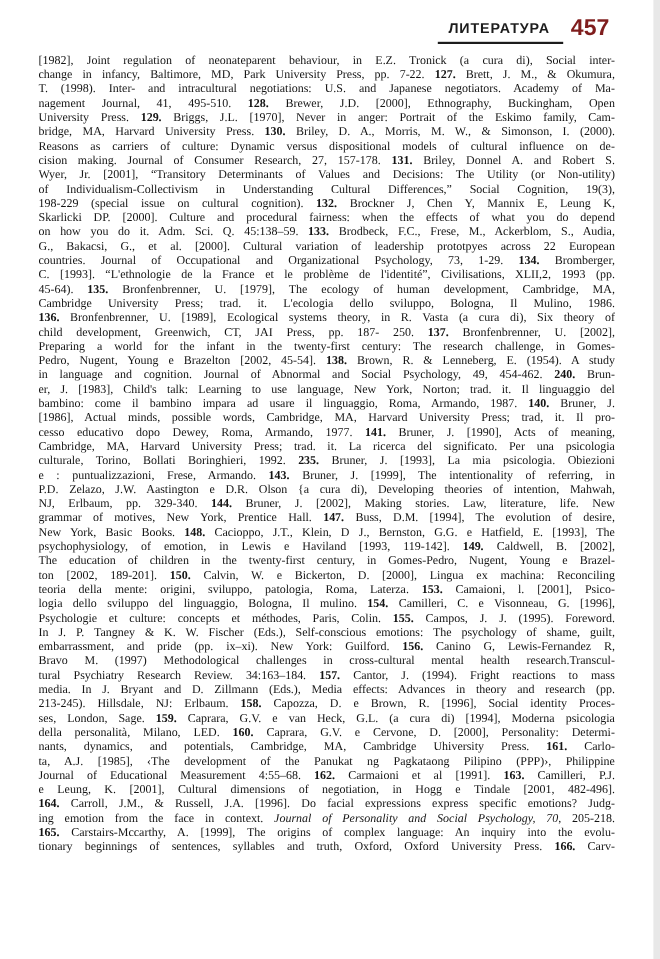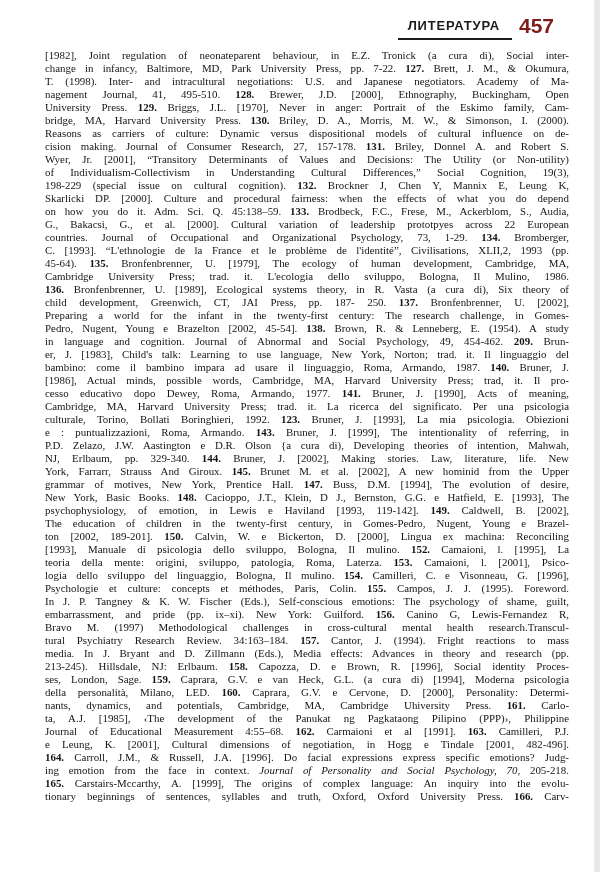--- a/index.html
+++ b/index.html
@@ -19,21 +19,21 @@
     border-bottom:2.5px solid #1c1c1c;
     padding:0 12px 6px 10px;
     line-height:12px;
   }
   .page-number{
     font-size:21px;font-weight:bold;color:#7f1d1d;
     line-height:16px;
     margin-top:-2px;
   }
   .textblock{
-    position:absolute;left:45px;top:49px;width:524px;
+    position:absolute;left:35px;top:49px;width:524px;
     font-size:10.9px;line-height:13px;
   }
   .line{
     height:13px;overflow:hidden;
     text-align:justify;
     text-align-last:justify;
   }
   .line span.b{font-weight:bold;}
   .line span.i{font-style:italic;}
 </style>
@@ -61,37 +61,35 @@
       <div class="line"><span>on how you do it. Adm. Sci. Q. 45:138–59. </span><span class="b">133.</span><span> Brodbeck, F.C., Frese, M., Ackerblom, S., Audia,</span></div>
       <div class="line"><span>G., Bakacsi, G., et al. [2000]. Cultural variation of leadership prototpyes across 22 European</span></div>
       <div class="line"><span>countries. Journal of Occupational and Organizational Psychology, 73, 1-29. </span><span class="b">134.</span><span> Bromberger,</span></div>
       <div class="line"><span>C. [1993]. “L'ethnologie de la France et le problème de l'identité”, Civilisations, XLII,2, 1993 (pp.</span></div>
       <div class="line"><span>45-64). </span><span class="b">135.</span><span> Bronfenbrenner, U. [1979], The ecology of human development, Cambridge, MA,</span></div>
       <div class="line"><span>Cambridge University Press; trad. it. L'ecologia dello sviluppo, Bologna, Il Mulino, 1986.</span></div>
       <div class="line"><span class="b">136.</span><span> Bronfenbrenner, U. [1989], Ecological systems theory, in R. Vasta (a cura di), Six theory of</span></div>
       <div class="line"><span>child development, Greenwich, CT, JAI Press, pp. 187- 250. </span><span class="b">137.</span><span> Bronfenbrenner, U. [2002],</span></div>
       <div class="line"><span>Preparing a world for the infant in the twenty-first century: The research challenge, in Gomes-</span></div>
       <div class="line"><span>Pedro, Nugent, Young e Brazelton [2002, 45-54]. </span><span class="b">138.</span><span> Brown, R. &amp; Lenneberg, E. (1954). A study</span></div>
-      <div class="line"><span>in language and cognition. Journal of Abnormal and Social Psychology, 49, 454-462. </span><span class="b">209.</span><span> Brun-</span></div>
+      <div class="line"><span>in language and cognition. Journal of Abnormal and Social Psychology, 49, 454-462. </span><span class="b">240.</span><span> Brun-</span></div>
       <div class="line"><span>er, J. [1983], Child's talk: Learning to use language, New York, Norton; trad. it. Il linguaggio del</span></div>
       <div class="line"><span>bambino: come il bambino impara ad usare il linguaggio, Roma, Armando, 1987. </span><span class="b">140.</span><span> Bruner, J.</span></div>
       <div class="line"><span>[1986], Actual minds, possible words, Cambridge, MA, Harvard University Press; trad, it. Il pro-</span></div>
       <div class="line"><span>cesso educativo dopo Dewey, Roma, Armando, 1977. </span><span class="b">141.</span><span> Bruner, J. [1990], Acts of meaning,</span></div>
       <div class="line"><span>Cambridge, MA, Harvard University Press; trad. it. La ricerca del significato. Per una psicologia</span></div>
-      <div class="line"><span>culturale, Torino, Bollati Boringhieri, 1992. </span><span class="b">123.</span><span> Bruner, J. [1993], La mia psicologia. Obiezioni</span></div>
-      <div class="line"><span>e : puntualizzazioni, Roma, Armando. </span><span class="b">143.</span><span> Bruner, J. [1999], The intentionality of referring, in</span></div>
+      <div class="line"><span>culturale, Torino, Bollati Boringhieri, 1992. </span><span class="b">235.</span><span> Bruner, J. [1993], La mia psicologia. Obiezioni</span></div>
+      <div class="line"><span>e : puntualizzazioni, Frese, Armando. </span><span class="b">143.</span><span> Bruner, J. [1999], The intentionality of referring, in</span></div>
       <div class="line"><span>P.D. Zelazo, J.W. Aastington e D.R. Olson {a cura di), Developing theories of intention, Mahwah,</span></div>
       <div class="line"><span>NJ, Erlbaum, pp. 329-340. </span><span class="b">144.</span><span> Bruner, J. [2002], Making stories. Law, literature, life. New</span></div>
-      <div class="line"><span>York, Farrarr, Strauss And Giroux. </span><span class="b">145.</span><span> Brunet M. et al. [2002], A new hominid from the Upper</span></div>
       <div class="line"><span>grammar of motives, New York, Prentice Hall. </span><span class="b">147.</span><span> Buss, D.M. [1994], The evolution of desire,</span></div>
       <div class="line"><span>New York, Basic Books. </span><span class="b">148.</span><span> Cacioppo, J.T., Klein, D J., Bernston, G.G. e Hatfield, E. [1993], The</span></div>
       <div class="line"><span>psychophysiology, of emotion, in Lewis e Haviland [1993, 119-142]. </span><span class="b">149.</span><span> Caldwell, B. [2002],</span></div>
       <div class="line"><span>The education of children in the twenty-first century, in Gomes-Pedro, Nugent, Young e Brazel-</span></div>
       <div class="line"><span>ton [2002, 189-201]. </span><span class="b">150.</span><span> Calvin, W. e Bickerton, D. [2000], Lingua ex machina: Reconciling</span></div>
-      <div class="line"><span>[1993], Manuale di psicologia dello sviluppo, Bologna, Il mulino. </span><span class="b">152.</span><span> Camaioni, l. [1995], La</span></div>
       <div class="line"><span>teoria della mente: origini, sviluppo, patologia, Roma, Laterza. </span><span class="b">153.</span><span> Camaioni, l. [2001], Psico-</span></div>
       <div class="line"><span>logia dello sviluppo del linguaggio, Bologna, Il mulino. </span><span class="b">154.</span><span> Camilleri, C. e Visonneau, G. [1996],</span></div>
       <div class="line"><span>Psychologie et culture: concepts et méthodes, Paris, Colin. </span><span class="b">155.</span><span> Campos, J. J. (1995). Foreword.</span></div>
       <div class="line"><span>In J. P. Tangney &amp; K. W. Fischer (Eds.), Self-conscious emotions: The psychology of shame, guilt,</span></div>
       <div class="line"><span>embarrassment, and pride (pp. ix–xi). New York: Guilford. </span><span class="b">156.</span><span> Canino G, Lewis-Fernandez R,</span></div>
       <div class="line"><span>Bravo M. (1997) Methodological challenges in cross-cultural mental health research.Transcul-</span></div>
       <div class="line"><span>tural Psychiatry Research Review. 34:163–184. </span><span class="b">157.</span><span> Cantor, J. (1994). Fright reactions to mass</span></div>
       <div class="line"><span>media. In J. Bryant and D. Zillmann (Eds.), Media effects: Advances in theory and research (pp.</span></div>
       <div class="line"><span>213-245). Hillsdale, NJ: Erlbaum. </span><span class="b">158.</span><span> Capozza, D. e Brown, R. [1996], Social identity Proces-</span></div>
       <div class="line"><span>ses, London, Sage. </span><span class="b">159.</span><span> Caprara, G.V. e van Heck, G.L. (a cura di) [1994], Moderna psicologia</span></div>

